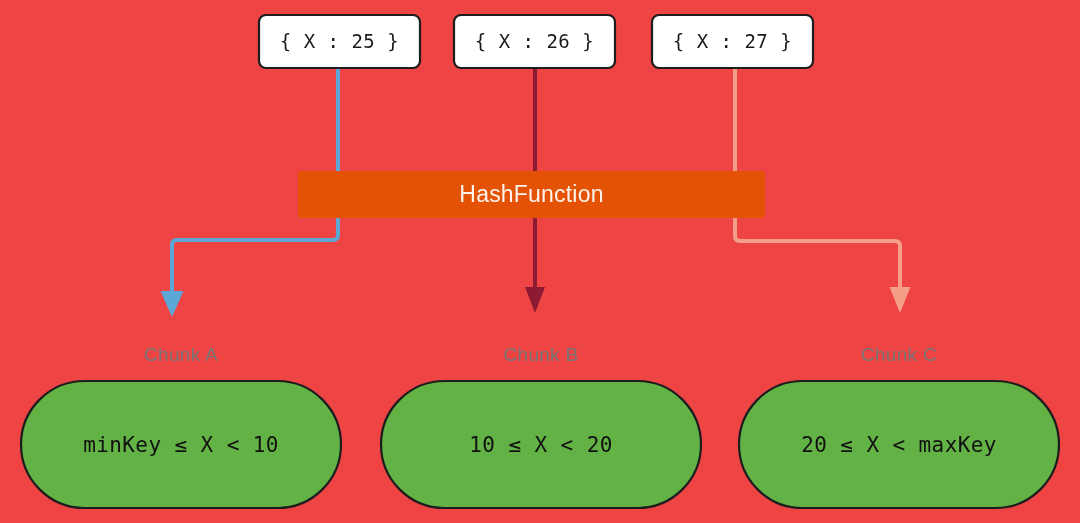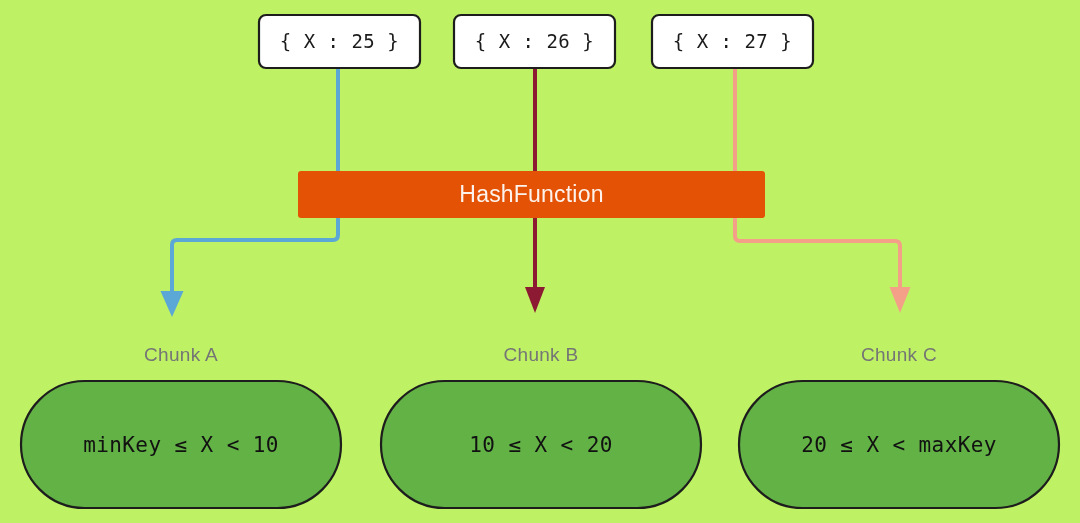--- a/index.html
+++ b/index.html
@@ -10,21 +10,21 @@
   body {
     width: 1080px;
     height: 523px;
     font-family: "Liberation Sans", sans-serif;
     overflow: hidden;
   }
   #diagram-root {
     position: relative;
     width: 1080px;
     height: 523px;
-    background: #bef264;
+    background: #ef4444;
   }
   #diagram-svg {
     position: absolute;
     top: 0;
     left: 0;
     width: 1080px;
     height: 523px;
   }
   .doc-box-text {
     font-family: "DejaVu Sans Mono", "Liberation Mono", monospace;

